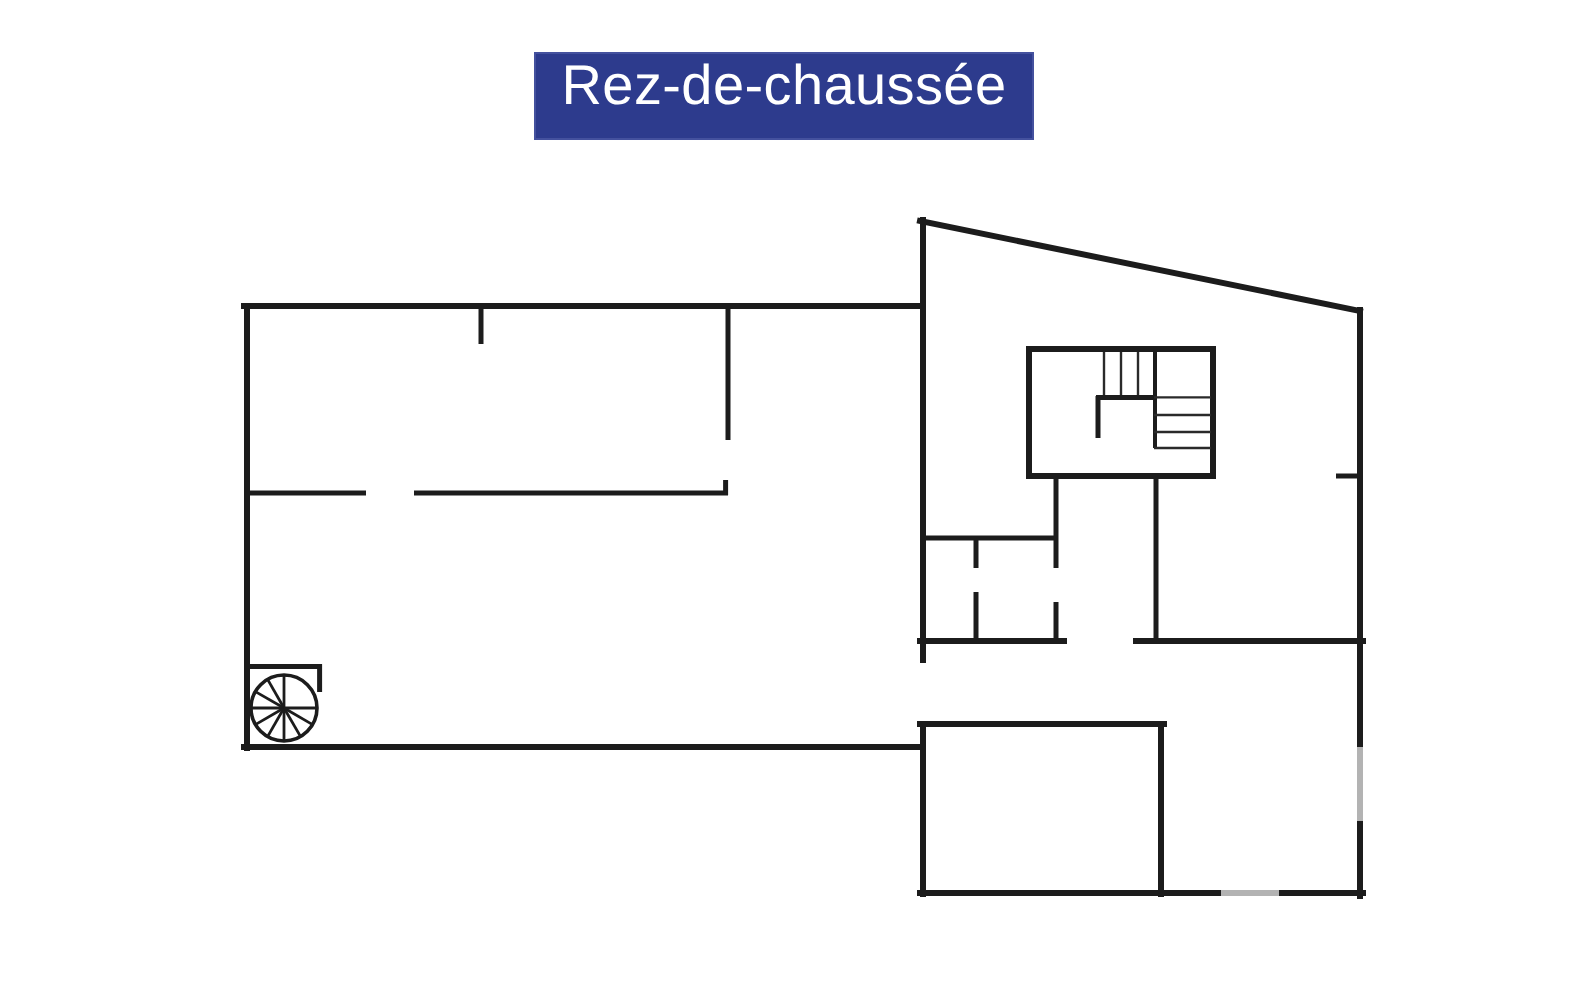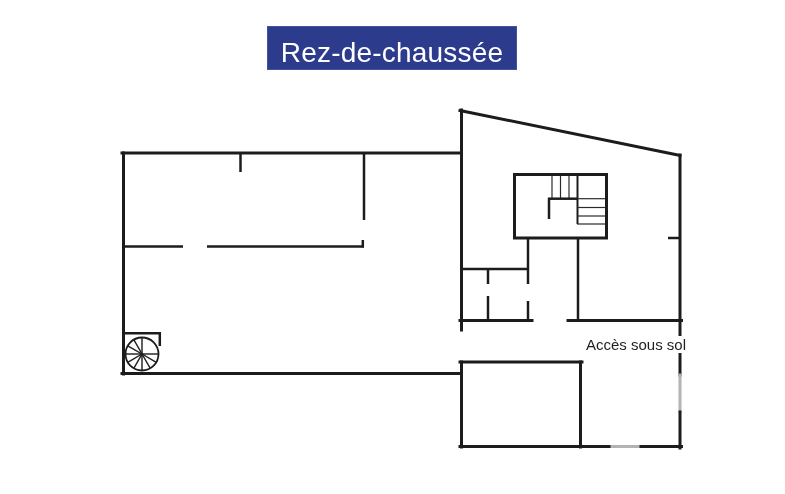--- a/index.html
+++ b/index.html
@@ -10,21 +10,21 @@
     overflow:hidden;
     font-family:"Liberation Sans", sans-serif;
   }
   .title-banner{
     position:absolute;
     left:267px;top:26px;
     width:250px;height:44px;
     background:#2d3b8d;
     border:1px solid #44519e;
     box-sizing:border-box;
-    display:flex;align-items:flex-end;justify-content:center;
+    display:flex;align-items:flex-start;justify-content:center;
   }
   .title-banner span{
     color:#ffffff;
     font-size:28px;
     font-weight:500;
     letter-spacing:0.2px;
     white-space:nowrap;
   }
   .plan-svg{position:absolute;left:0;top:0;}
   .access-label{
@@ -128,15 +128,14 @@
     <g stroke-linecap="square">
       <line class="wall" stroke-width="3" x1="460" y1="362" x2="582" y2="362"></line>
       <line class="wall" stroke-width="3" x1="461.5" y1="362" x2="461.5" y2="447"></line>
       <line class="wall" stroke-width="3" x1="580.5" y1="362" x2="580.5" y2="447"></line>
       <line class="wall" stroke-width="3" x1="460" y1="446.5" x2="612" y2="446.5"></line>
       <line class="wall-light" stroke-width="3" x1="612" y1="446.5" x2="641" y2="446.5"></line>
       <line class="wall" stroke-width="3" x1="641" y1="446.5" x2="681.5" y2="446.5"></line>
     </g>
   </svg>
 
-  <div class="access-label">Accès sous sol</div>
 
 </div>
 
 </body></html>

